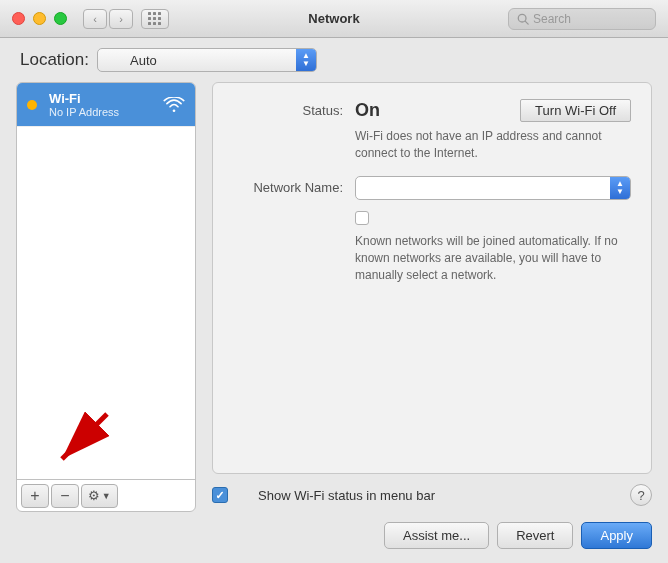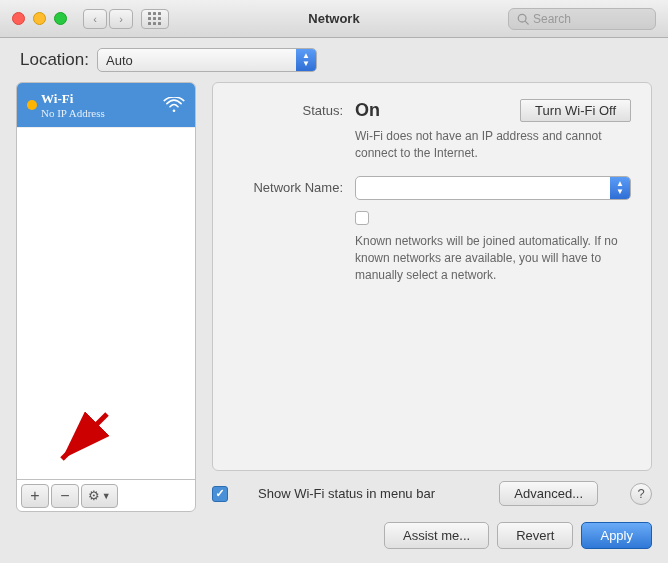--- a/index.html
+++ b/index.html
@@ -140,20 +140,21 @@
       background: linear-gradient(to bottom, #fafafa, #e8e8e8);
       border: 1px solid #b0b0b0;
       border-radius: 5px;
       padding: 0 8px;
       cursor: pointer;
       position: relative;
     }
     .location-select-text {
       flex: 1;
       font-size: 13px;
+      margin-left: 24px;
     }
     .select-arrows {
       width: 20px;
       height: 22px;
       background: linear-gradient(to bottom, #5b9cf6, #2f6fd6);
       border-radius: 0 4px 4px 0;
       display: flex;
       align-items: center;
       justify-content: center;
       position: absolute;
@@ -535,21 +536,21 @@
         <span>▲</span>
         <span>▼</span>
       </div>
     </div>
   </div>
 
   <div class="body-split">
 
     <div class="sidebar">
       <div class="sidebar-list">
-        <div class="sidebar-item active" style="position:relative; padding-left: 24px; font-family: Liberation Serif, serif;">
+        <div class="sidebar-item active" style="position:relative; padding-left: 32px;">
           <div class="wifi-dot"></div>
           <div class="sidebar-item-text">
             <div class="sidebar-item-name">Wi-Fi</div>
             <div class="sidebar-item-sub">No IP Address</div>
           </div>
           <svg class="wifi-svg" viewBox="0 0 24 18" fill="none">
             <path d="M12 14a1.5 1.5 0 1 1 0 3 1.5 1.5 0 0 1 0-3z" fill="white"></path>
             <path d="M7.5 11C9 9.5 10.5 8.5 12 8.5s3 1 4.5 2.5" stroke="white" stroke-width="1.8" stroke-linecap="round" fill="none"></path>
             <path d="M4 7.5C6.5 5 9.1 3.5 12 3.5s5.5 1.5 8 4" stroke="white" stroke-width="1.8" stroke-linecap="round" fill="none"></path>
             <path d="M1 4C4.3 1 7.9 0 12 0s7.7 1 11 4" stroke="white" stroke-width="1.8" stroke-linecap="round" fill="none"></path>
@@ -604,21 +605,20 @@
           <div class="checkbox"></div>
         </div>
 
         <div class="hint-text">Known networks will be joined automatically. If no known networks are available, you will have to manually select a network.</div>
 
       </div>
 
       <div class="detail-bottom">
         <div class="show-wifi-checkbox"></div>
         <span class="show-wifi-label">Show Wi-Fi status in menu bar</span>
-        <button class="advanced-btn">Advanced...</button>
         <div class="help-btn">?</div>
       </div>
 
     </div>
   </div>
 
   <div class="footer">
     <button class="footer-btn">Assist me...</button>
     <button class="footer-btn">Revert</button>
     <button class="footer-btn footer-btn-primary">Apply</button>

